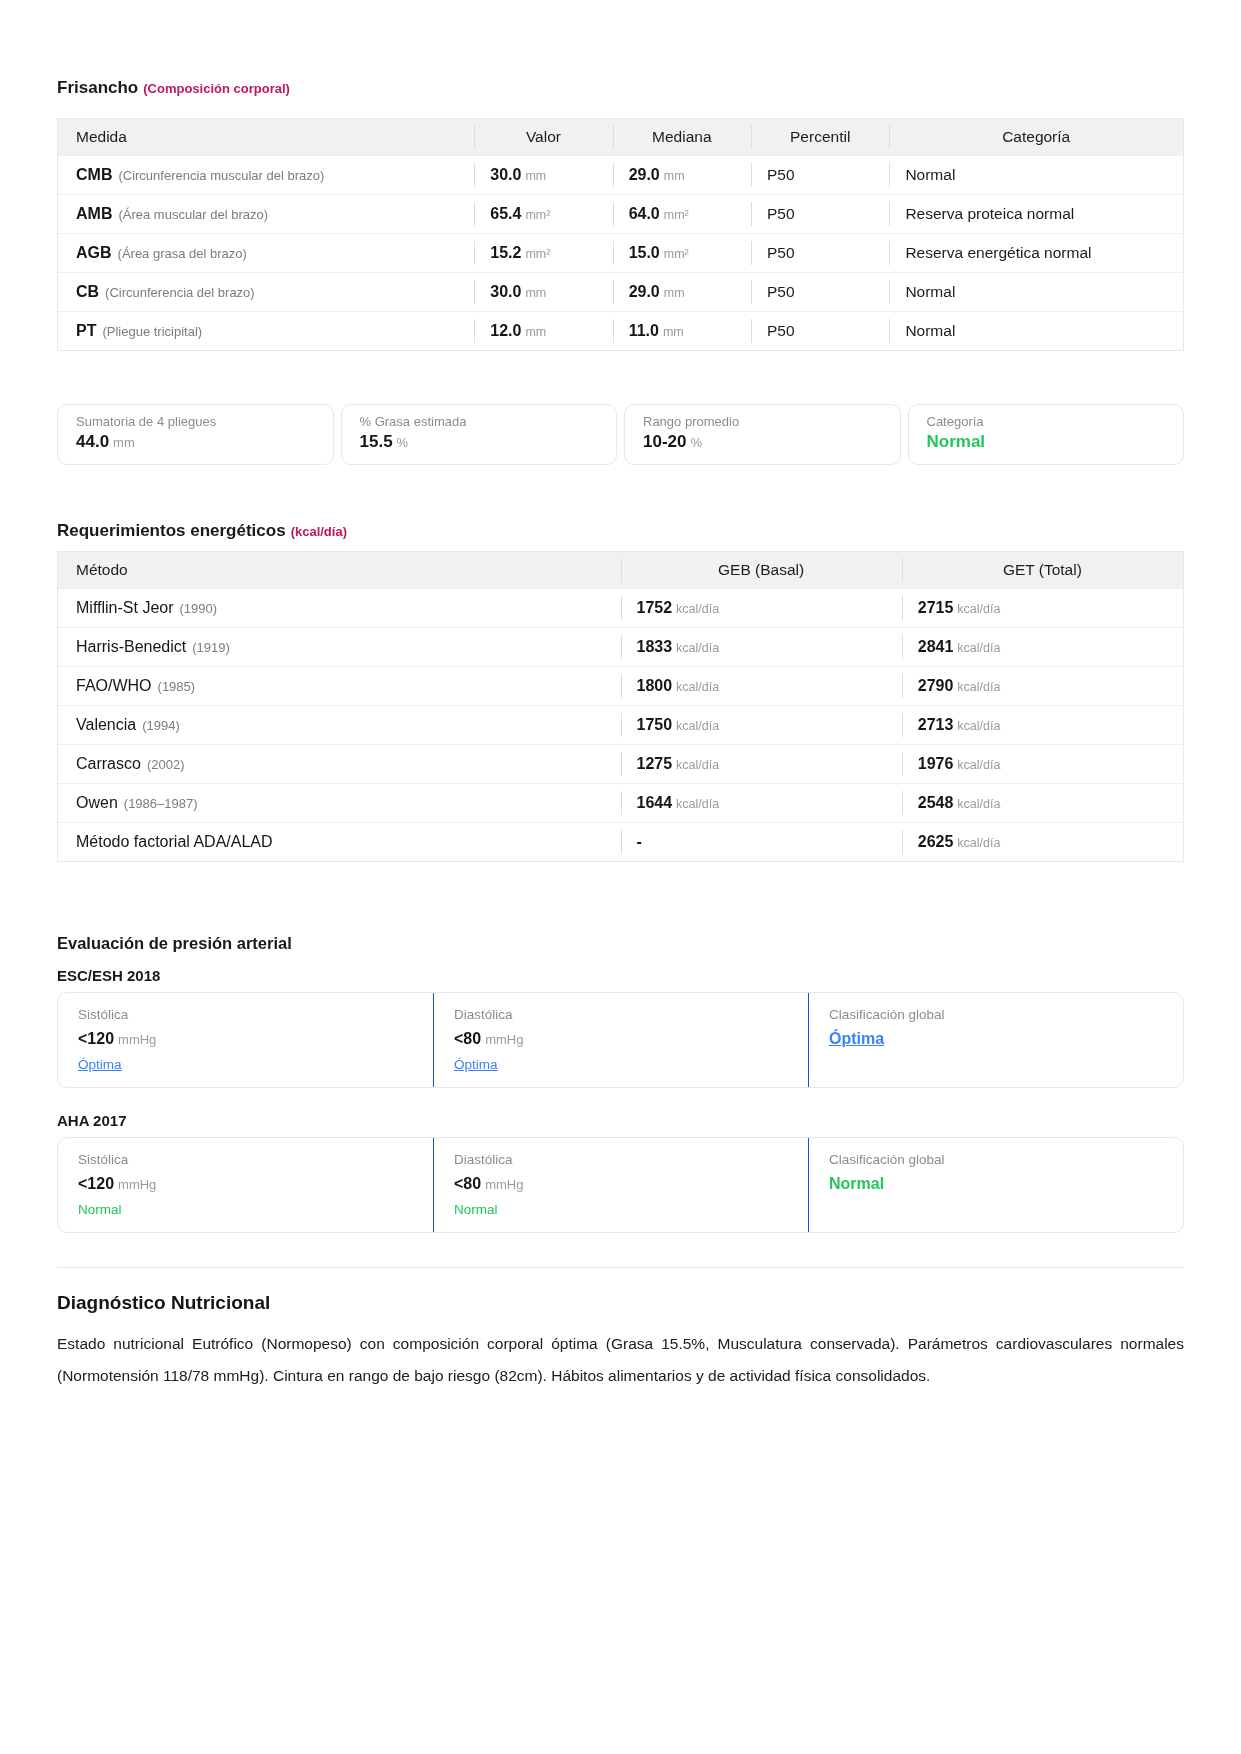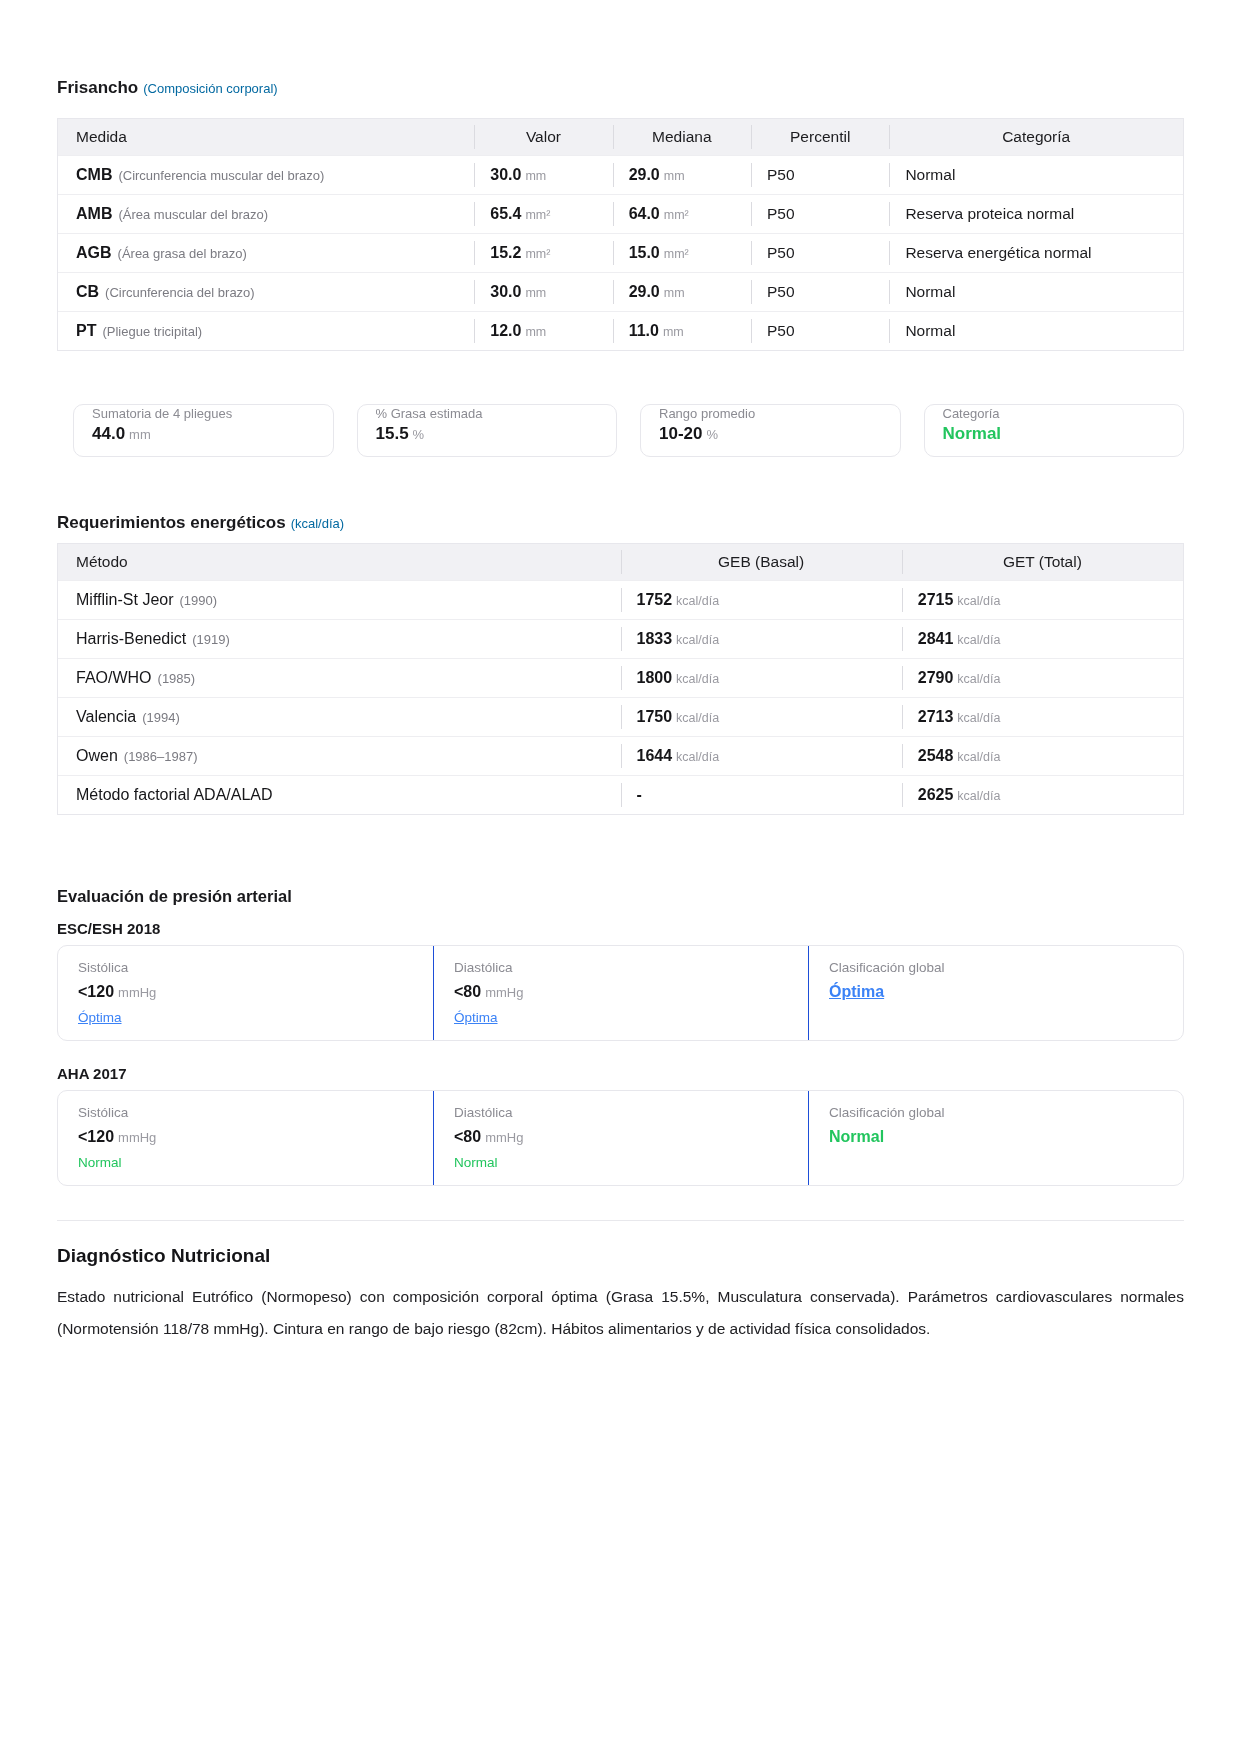--- a/index.html
+++ b/index.html
@@ -5,21 +5,21 @@
   * { margin:0; padding:0; box-sizing:border-box; }
   html,body { background:#ffffff; }
   body {
     width:1241px; height:1754px;
     padding:78px 57px 0;
     font-family:"Liberation Sans", sans-serif;
     color:#19191c;
     font-size:16px;
   }
   .section-heading { font-size:17px; font-weight:700; color:#1a1a1d; margin-bottom:20px; }
-  .section-heading .sub { font-size:13px; font-weight:400; color:#0369a1; margin-left:5px;margin-top:17px; }
+  .section-heading .sub { font-size:13px; font-weight:700; color:#be185d; margin-left:5px;margin-top:17px; }
 
   .table-card {
     border:1px solid #e7e7ec;
     border-radius:0;
     overflow:hidden;
     background:#fff;
   }
   table { width:100%; border-collapse:collapse; table-layout:fixed; }
   thead th {
     background:#f1f1f4;
@@ -40,21 +40,21 @@
     width:1px; background:#dbdbe0;
   }
   .code { font-weight:700; font-size:16px; color:#161619; }
   .desc { font-size:13px; color:#7b7b82; margin-left:6px; }
   .val { font-weight:700; font-size:16px; color:#161619; }
   .unit { font-size:12.5px; color:#9a9aa1; margin-left:4px; }
 
   .summary-row { display:flex; gap:7px; margin-top:53px; }
   .summary-card {
     flex:1; border:1px solid #e7e7ec; border-radius:10px;
-    padding:1px 18px 11px; background:#fff;margin-left:16px;
+    padding:9px 18px 11px; background:#fff;
   }
   .summary-card .label { font-size:13px; color:#8b8b92; line-height:15px; }
   .summary-card .value-line { margin-top:3px; line-height:20px; }
   .summary-card .value { font-weight:700; font-size:17px; }
   .summary-card .s-unit { font-size:13px; color:#9a9aa1; margin-left:4px; }
 
   .energy-section { margin-top:56px; }
   .energy-section .section-heading { margin-bottom:10px; }
 
   .bp-section-heading { font-size:16.5px; font-weight:700; margin-top:72px; }
@@ -276,20 +276,31 @@
               <span class="code" style="font-weight:400;">Valencia</span><span class="desc">(1994)</span>
             </td>
             <td>
               <span class="val">1750</span><span class="unit">kcal/día</span>
             </td>
             <td>
               <span class="val">2713</span><span class="unit">kcal/día</span>
             </td>
           </tr>
 
+          <tr>
+            <td>
+              <span class="code" style="font-weight:400;">Carrasco</span><span class="desc">(2002)</span>
+            </td>
+            <td>
+              <span class="val">1275</span><span class="unit">kcal/día</span>
+            </td>
+            <td>
+              <span class="val">1976</span><span class="unit">kcal/día</span>
+            </td>
+          </tr>
 
           <tr>
             <td>
               <span class="code" style="font-weight:400;">Owen</span><span class="desc">(1986–1987)</span>
             </td>
             <td>
               <span class="val">1644</span><span class="unit">kcal/día</span>
             </td>
             <td>
               <span class="val">2548</span><span class="unit">kcal/día</span>

